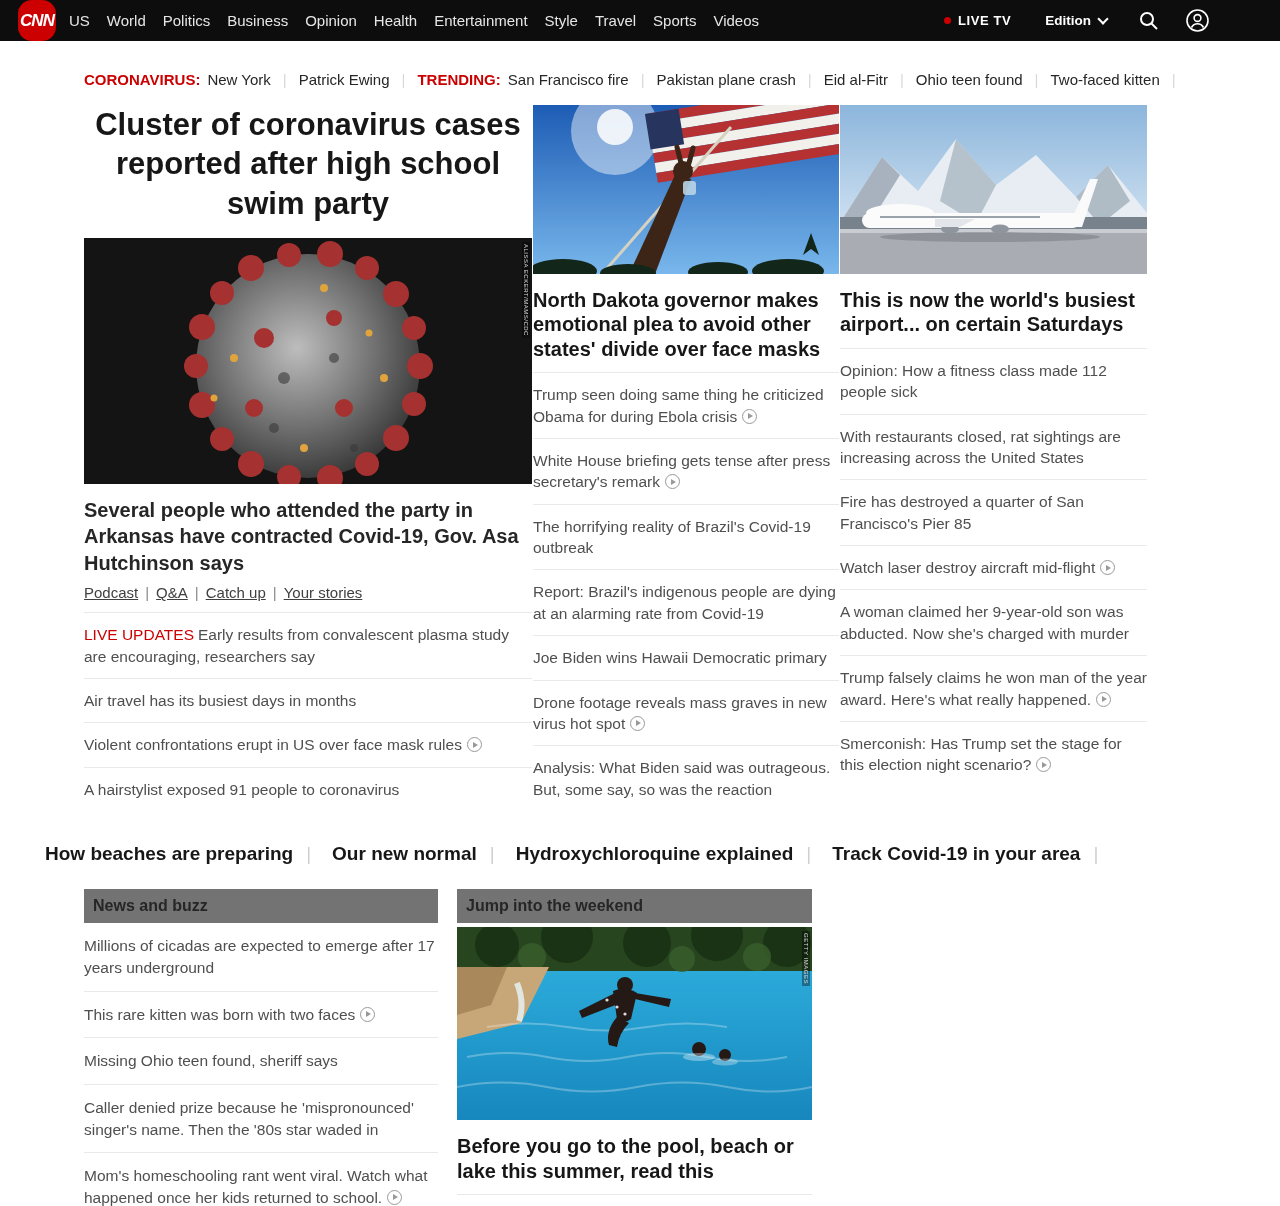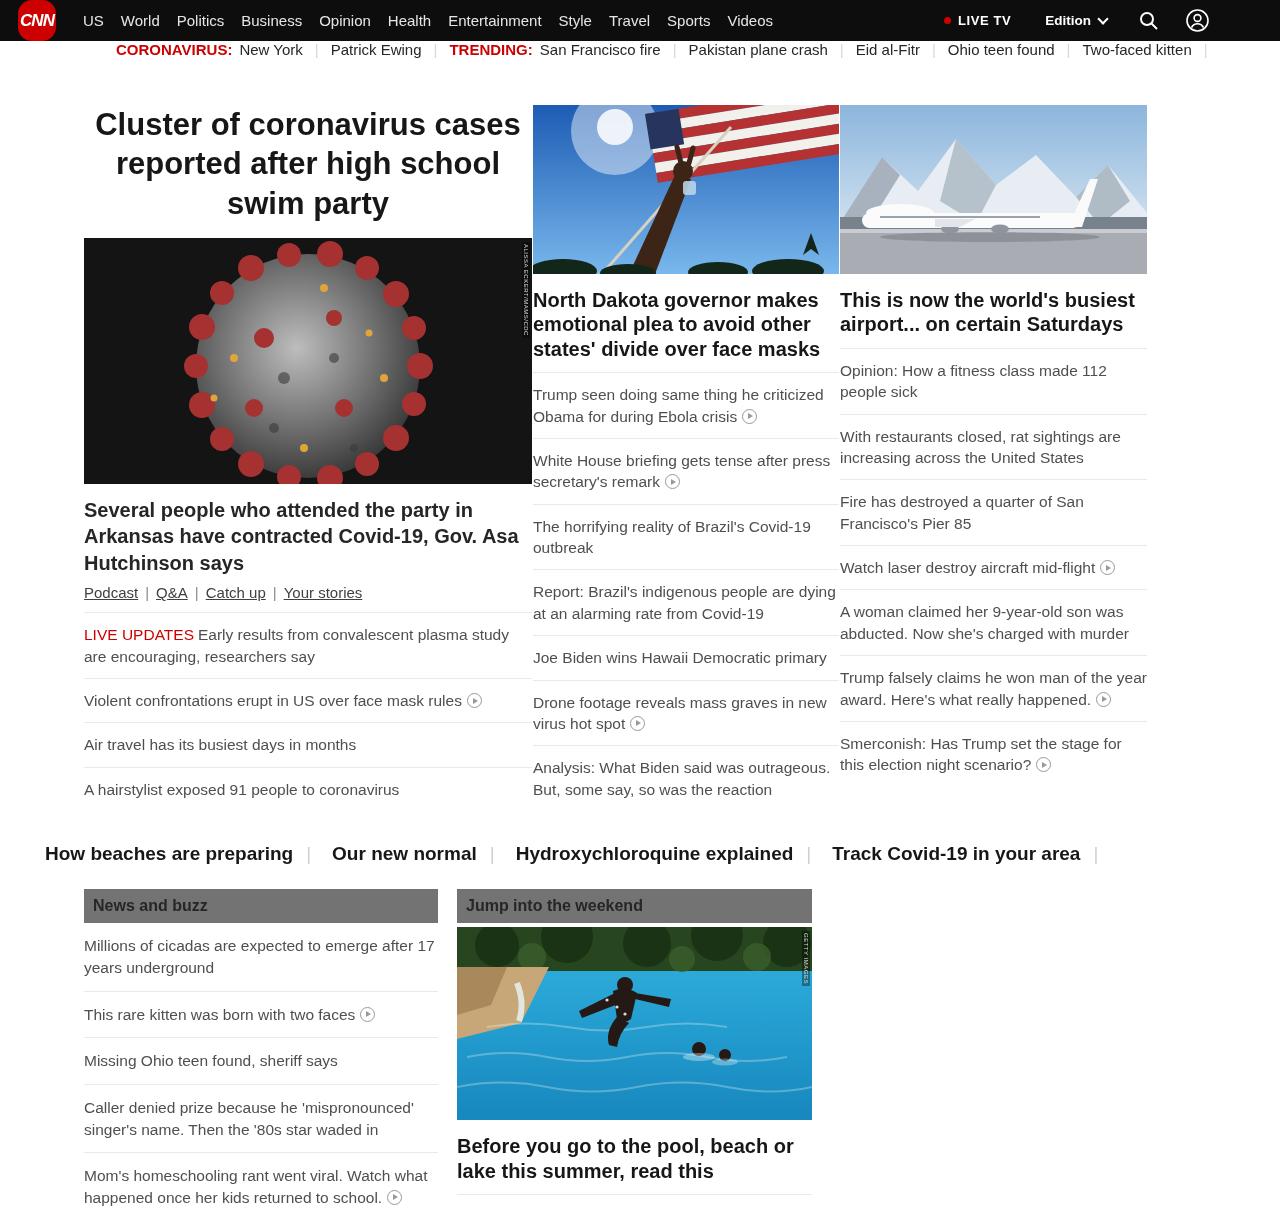--- a/index.html
+++ b/index.html
@@ -12,35 +12,35 @@
   *{box-sizing:border-box;margin:0;padding:0;}
   html,body{width:1280px;height:1206px;overflow:hidden;background:#fff;
     font-family:"Liberation Sans","DejaVu Sans",sans-serif;color:var(--text_dark);}
   a{text-decoration:none;color:inherit;cursor:pointer;}
 
   
   .topnav{height:41px;background:#0d0d0d;display:flex;align-items:center;}
   .logo{width:38px;height:41px;margin-left:18px;background:var(--accent_red);
     display:flex;align-items:center;justify-content:center;color:#fff;
     font-weight:bold;font-style:italic;font-size:17px;letter-spacing:-1px;border-radius:14px;}
-  .nav-links{display:flex;align-items:flex-start;margin-left:27px;}
+  .nav-links{display:flex;align-items:flex-start;margin-left:13px;}
   .nav-links a{color:#e6e6e6;font-size:15px;margin-right:17px;}
   .nav-right{margin-left:auto;display:flex;align-items:center;margin-right:22px;}
   .live{display:flex;align-items:center;color:#fff;font-weight:bold;font-size:13px;
     letter-spacing:.6px;margin-right:34px;}
   .live-dot{width:7px;height:7px;border-radius:50%;background:var(--accent_red);margin-right:7px;}
   .edition{display:flex;align-items:center;color:#fff;font-weight:bold;font-size:13.5px;margin-right:32px;}
   .chev{width:8px;height:8px;border-right:2px solid #fff;border-bottom:2px solid #fff;
     transform:rotate(45deg);margin-left:8px;margin-top:-4px;}
   .icon-btn{margin-right:28px;display:flex;align-items:center;}
   .burger{display:flex;flex-direction:column;justify-content:space-between;height:15px;width:21px;margin-right:0;}
   .burger span{height:2.5px;background:#fff;border-radius:1px;}
 
   
-  .strip{height:47px;display:flex;align-items:flex-start;padding-left:116px;font-size:15px;}
+  .strip{height:47px;display:flex;align-items:flex-end;padding-left:84px;font-size:15px;}
   .strip-label{color:var(--accent_red);font-weight:bold;margin-right:7px;}
   .strip-links{display:inline-flex;align-items:center;}
   .strip-link{color:#262626;font-weight:500;}
   .strip-link::after{content:"|";color:#d8d8d8;margin:0 12px;font-weight:400;}
 
   
   .main{display:grid;grid-template-columns:448px 306px 307px;column-gap:1px;
     padding:0 84px;margin-top:17px;}
   .lead-headline{font-size:31px;line-height:1.27;font-weight:bold;text-align:center;
     padding:0 8px;margin-bottom:15px;color:var(--text_dark);}
@@ -208,23 +208,23 @@
     <p class="caption">Several people who attended the party in Arkansas have contracted Covid-19, Gov. Asa Hutchinson says</p>
     <div class="lead-links">
       
     <a>Podcast</a><a>Q&amp;A</a><a>Catch up</a><a>Your stories</a></div>
     <div class="story-list">
       <div class="story-row">
         <span class="live-lbl">LIVE UPDATES</span><span>Early results from convalescent plasma study are encouraging, researchers say</span>
       </div>
       <div>
 
+          <div class="story-row"><span>Air travel has its busiest days in months</span></div>
+
           <div class="story-row"><span>Violent confrontations erupt in US over face mask rules</span><span class="play"></span></div>
-
-          <div class="story-row"><span>Air travel has its busiest days in months</span></div>
 
           <div class="story-row"><span>A hairstylist exposed 91 people to coronavirus</span></div>
         </div>
     </div>
   </section>
 
   <section>
     <a class="img-wrap">
       <svg width="306" height="169" viewBox="0 0 306 169" preserveAspectRatio="none">
         <defs>

